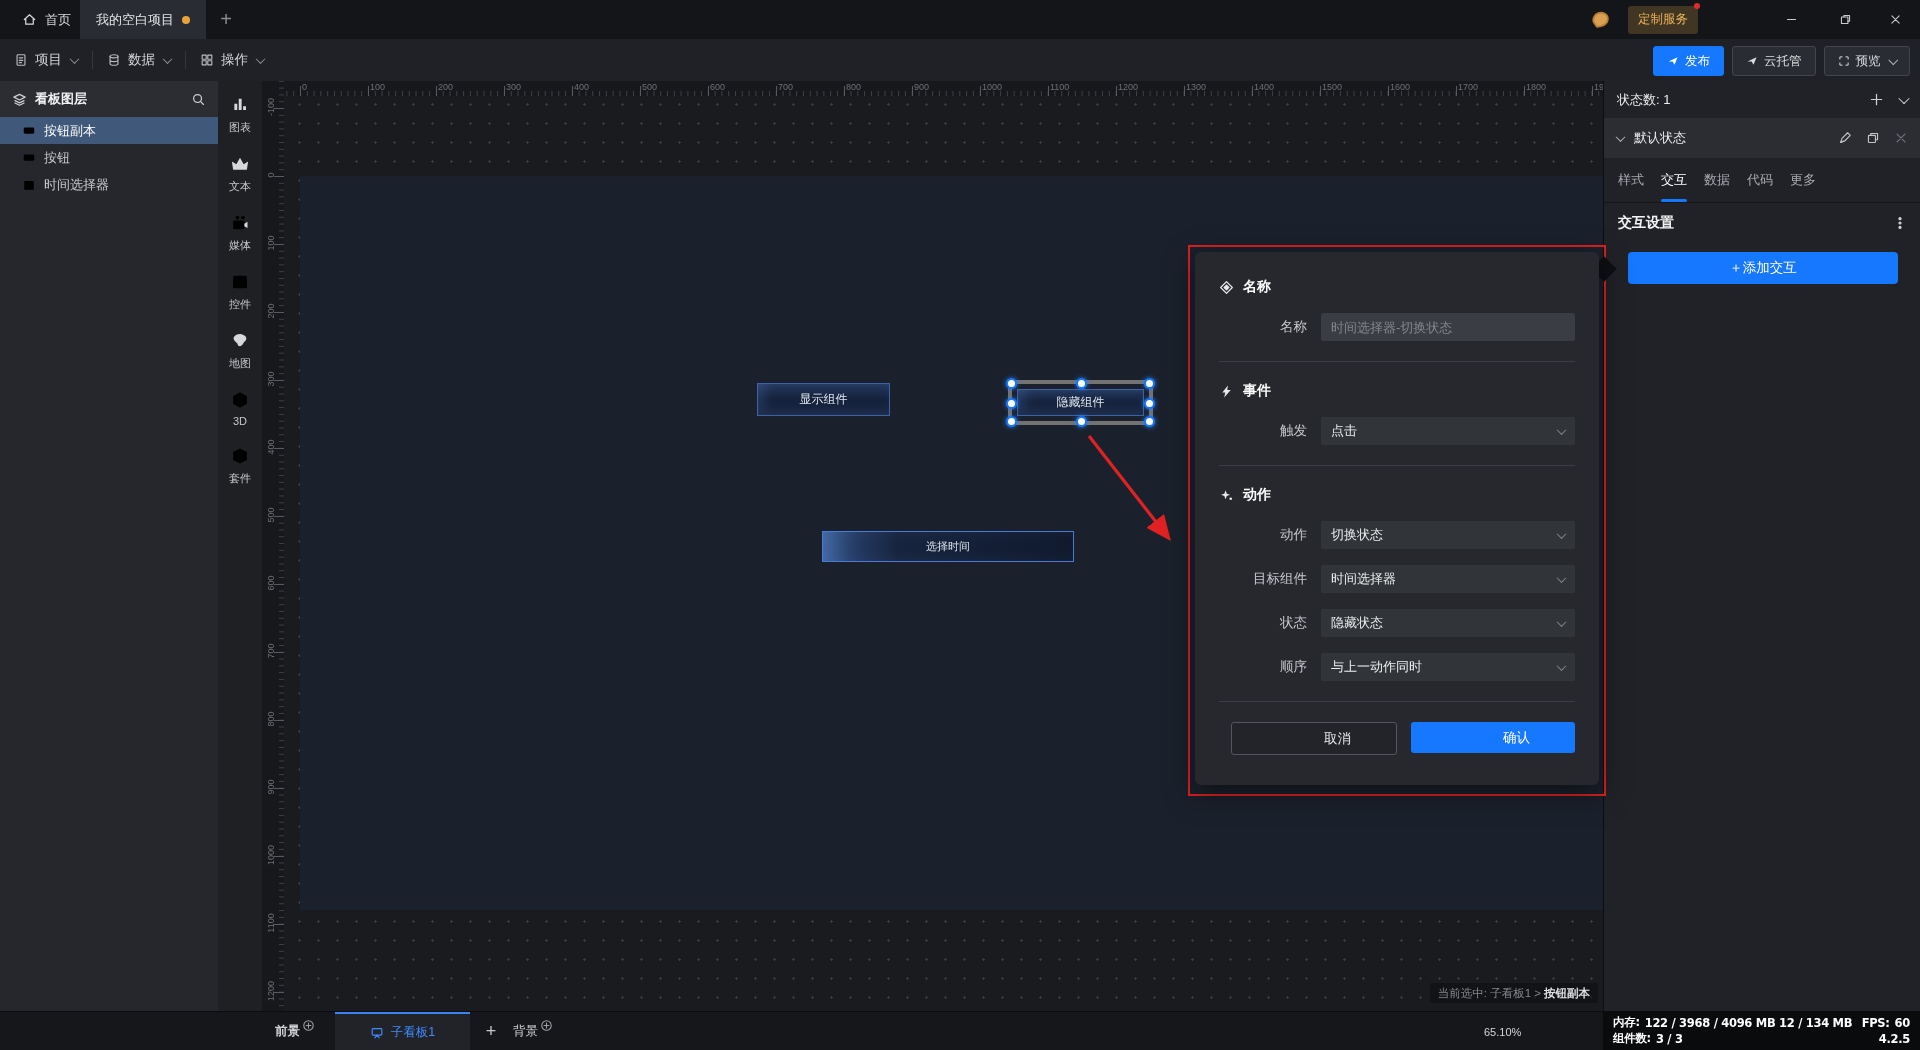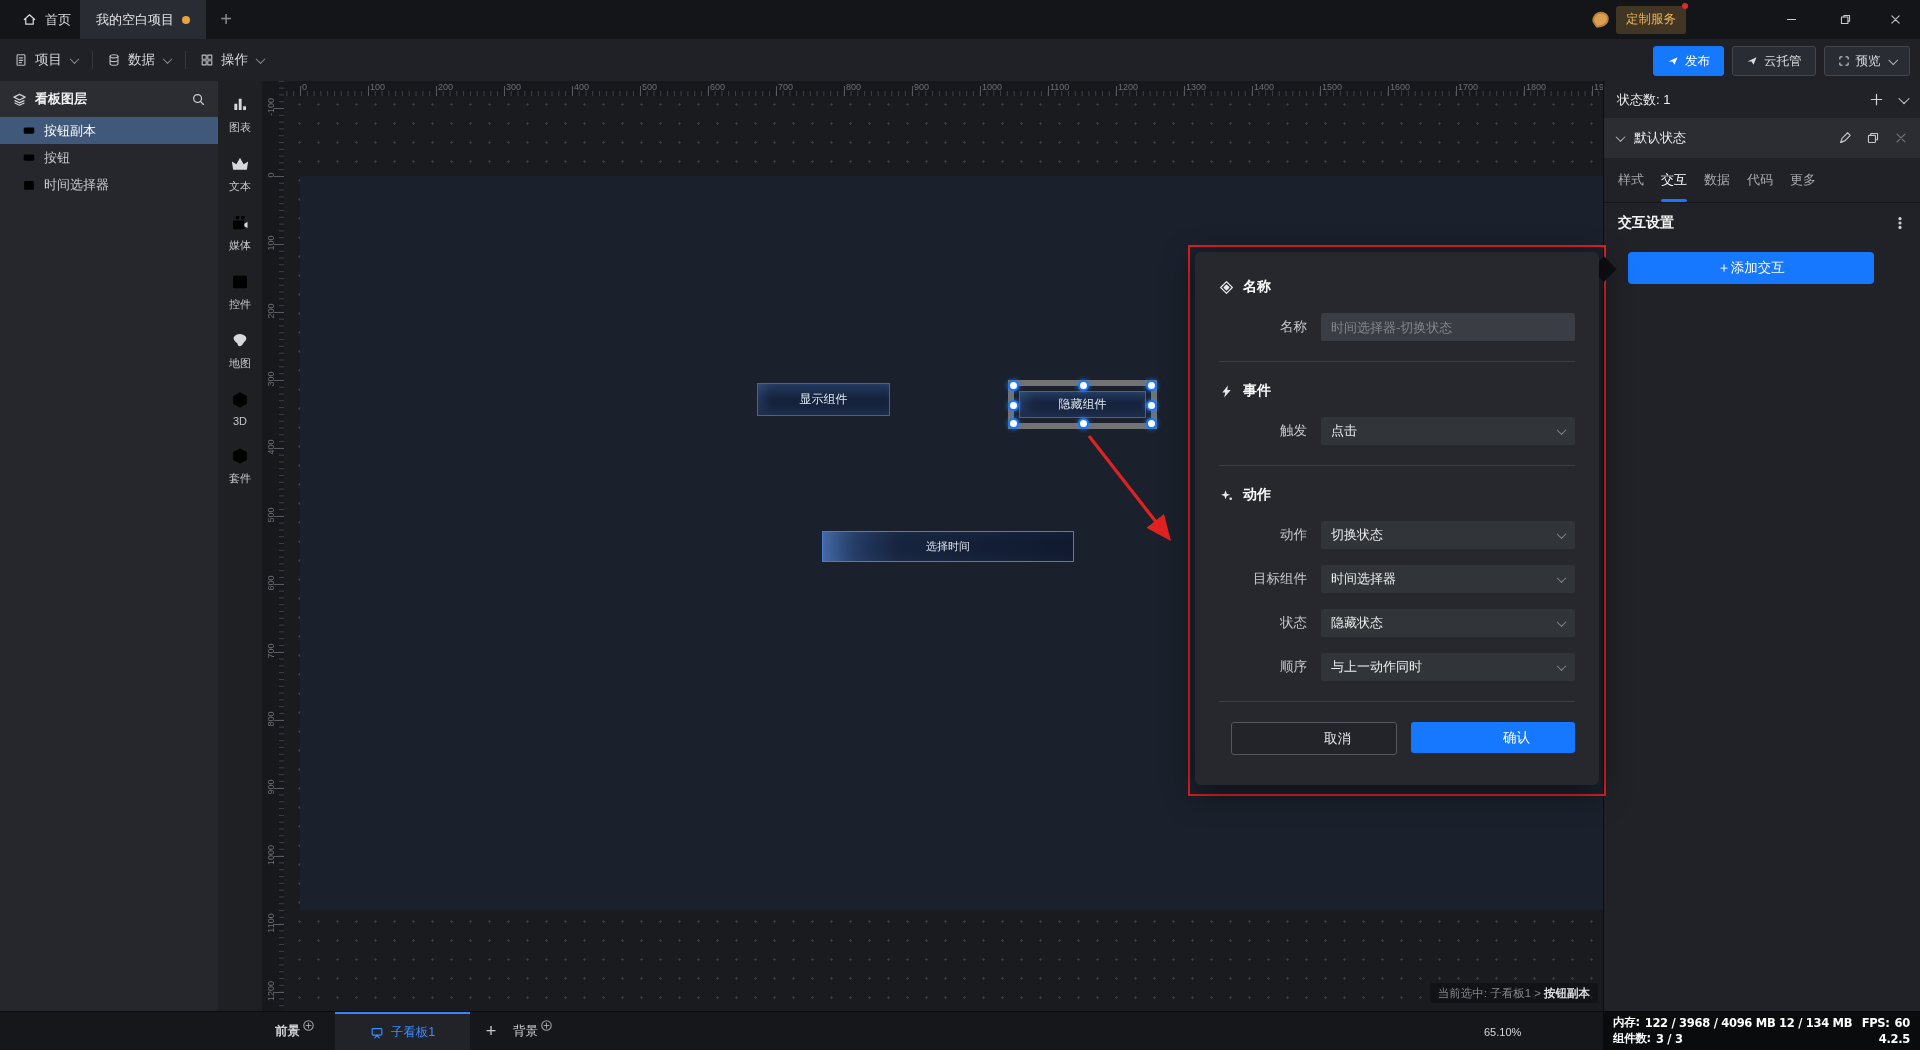--- a/index.html
+++ b/index.html
@@ -12,21 +12,21 @@
   i[data-icon] svg{width:100%;height:100%;stroke:currentColor;fill:none;stroke-width:1.3;stroke-linecap:round;stroke-linejoin:round;}
   .chev{display:inline-block;width:7px;height:7px;border-right:1.6px solid currentColor;border-bottom:1.6px solid currentColor;transform:rotate(45deg) translate(-1px,-1px);}
 
   
   .topbar{left:0;top:0;width:1920px;height:39px;background:#141519;}
   .tab-home{left:0;top:0;height:39px;padding:0 22px;gap:8px;color:#d8d9db;font-size:13px;}
   .tab-home i{width:15px;height:15px;}
   .tab-active{left:80px;top:0;width:126px;height:39px;background:#2a2c33;justify-content:center;gap:8px;font-size:13px;color:#e3e4e6;}
   .dot-mod{width:8px;height:8px;border-radius:50%;background:#e8a33d;}
   .tab-new{left:206px;top:0;width:40px;height:39px;justify-content:center;color:#8a8c92;font-size:20px;font-weight:300;}
-  .svc{left:1590px;top:6px;height:27px;gap:4px;}
+  .svc{left:1590px;top:6px;height:27px;gap:16px;}
   .svc-icon{width:22px;height:22px;}
   .svc-badge{position:relative;background:#413524;color:#eab257;font-size:12.5px;padding:5px 10px 6px;border-radius:3px;}
   .svc-dot{position:absolute;right:-2px;top:-3px;width:6px;height:6px;border-radius:50%;background:#e02b2b;}
   .winbtn{top:0;height:39px;width:46px;justify-content:center;color:#c9cacd;}
   .winbtn i{width:13px;height:13px;}
   .win-min{left:1768px;} .win-max{left:1822px;} .win-close{left:1872px;}
 
   
   .menubar{left:0;top:39px;width:1920px;height:42px;background:#1f2126;border-bottom:1px solid #101114;}
   .menu-item{height:42px;padding:0 14px;gap:7px;font-size:13.5px;color:#d5d6d9;}
@@ -66,21 +66,21 @@
   .vruler{position:absolute;left:0;top:0;width:22px;height:930px;background:#17181c;
      background-image:linear-gradient(to bottom,#585a61 1px,transparent 1px),linear-gradient(to bottom,#3e4046 1px,transparent 1px);
      background-size:10px 68px,5px 6.8px;background-position:100% 95px,100% 95px;background-repeat:repeat-y;}
   .vruler span{position:absolute;left:-5px;width:28px;text-align:center;font-size:9px;color:#6d6f76;transform:rotate(-90deg);}
   .canvas{position:absolute;left:38px;top:95px;width:1306px;height:734px;background:#1a212c;}
 
   
   .cbtn{position:absolute;display:flex;align-items:center;justify-content:center;font-size:12px;color:#dfe5ee;
         background:linear-gradient(180deg,#24395f 0%,#16233d 45%,#101a2e 100%);
         border:1px solid #3e62a4;box-shadow:inset 6px -5px 12px rgba(110,160,255,.18);}
-  .selbox{position:absolute;border:6px solid #737373;}
+  .selbox{position:absolute;border:4px solid #737373;}
   .handle{position:absolute;width:7px;height:7px;border-radius:50%;background:#fff;border:2px solid #1677ff;box-shadow:0 0 5px rgba(40,130,255,.9);}
   .h-tl{left:-6px;top:-6px;} .h-tc{left:calc(50% - 5px);top:-6px;} .h-tr{right:-6px;top:-6px;}
   .h-ml{left:-6px;top:calc(50% - 5px);} .h-mr{right:-6px;top:calc(50% - 5px);}
   .h-bl{left:-6px;bottom:-6px;} .h-bc{left:calc(50% - 5px);bottom:-6px;} .h-br{right:-6px;bottom:-6px;}
   .time-btn{background:linear-gradient(90deg,#2c4a7e 0%,#18253f 30%,#111a2e 100%);border:1px solid #4a79d8;font-size:11px;
         box-shadow:inset 30px 0 28px -18px rgba(130,180,255,.35);}
 
   
   .dlg-red{left:1188px;top:245px;width:414px;height:547px;border:2px solid #e01f1f;z-index:8;}
   .dlg-notch{position:absolute;right:-9px;top:13px;width:18px;height:18px;background:#0e0f13;transform:rotate(45deg);}
@@ -112,21 +112,21 @@
   .rp-state .chev{width:6px;height:6px;color:#b5b7bc;}
   .rp-state .icons{margin-left:auto;gap:14px;display:flex;color:#c3c4c8;}
   .rp-state i{width:14px;height:14px;}
   .rp-state i.dim{color:#75777d;}
   .rp-tabs{height:44px;padding:0 14px;gap:17px;border-bottom:1px solid #15161a;}
   .rp-tab{position:relative;height:44px;display:flex;align-items:center;font-size:13px;color:#a9abb1;}
   .rp-tab.active{color:#fff;}
   .rp-tab.active::after{content:"";position:absolute;left:50%;bottom:0;transform:translateX(-50%);width:26px;height:3px;background:#1677ff;border-radius:2px;}
   .rp-sec{height:40px;padding:0 14px;color:#f2f3f4;font-size:14px;font-weight:bold;}
   .rp-sec i{margin-left:auto;width:14px;height:14px;color:#cfd0d3;}
-  .rp-add{position:absolute;left:24px;top:171px;width:246px;height:32px;background:#1677ff;border-radius:4px;
+  .rp-add{position:absolute;left:24px;top:171px;width:270px;height:32px;background:#1677ff;border-radius:4px;
           display:flex;align-items:center;justify-content:center;color:#fff;font-size:13.5px;}
 
   
   .bottombar{left:0;top:1011px;width:1920px;height:39px;background:#16171b;border-top:1px solid #0c0d10;}
   .bb-item{height:39px;gap:2px;font-size:12.5px;color:#cfd0d3;}
   .sup{position:relative;top:-6px;width:13px;height:13px;color:#9fa1a6;}
   .bb-fore{left:275px;font-weight:bold;} .bb-back{left:513px;}
   .bb-tab{left:335px;width:135px;background:#212329;border-top:2px solid #3b82f6;box-sizing:border-box;justify-content:center;gap:7px;color:#3f8cff;}
   .bb-tab i{width:14px;height:14px;}
   .bb-plus{left:478px;width:26px;justify-content:center;font-size:18px;color:#c6c7cb;font-weight:300;}

